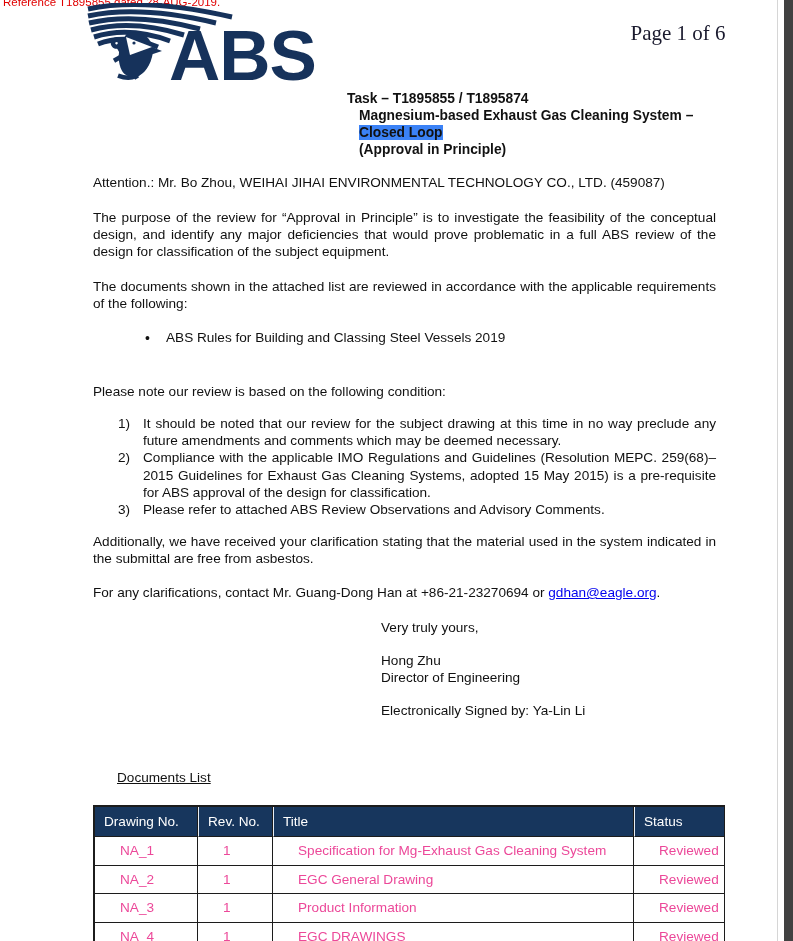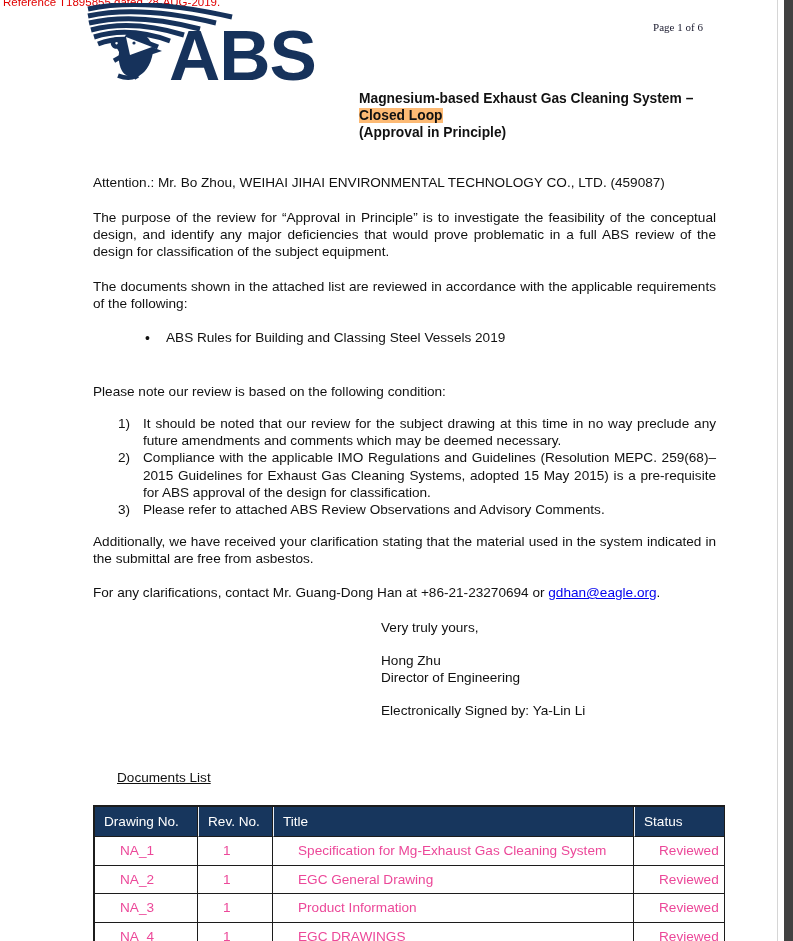--- a/index.html
+++ b/index.html
@@ -12,26 +12,26 @@
   .edge-dark { position:absolute; right:0; top:0; width:9px; height:100%; background:#414141; }
   .edge-line { position:absolute; left:777px; top:0; width:1px; height:100%; background:#d6d6d6; }
 
   .ref-note {
     position:absolute; left:3px; top:-4px; color:#e00000;
     font-size:11.5px; white-space:nowrap; z-index:1;
   }
   .logo { position:absolute; left:84px; top:3px; width:235px; height:82px; z-index:2; }
   .page-num {
     position:absolute; left:623px; top:21px; width:110px; text-align:center;
-    font-family:"Liberation Serif","DejaVu Serif",serif; font-size:11px; color:#1a1a2e;
+    font-family:"Liberation Serif","DejaVu Serif",serif; font-size:21px; color:#1a1a2e;
   }
 
   .task-block { position:absolute; left:347px; top:91px; font-weight:bold; font-size:13.8px; line-height:16.9px; }
   .task-block .ind { padding-left:12px; }
-  .hl { background:#fdba74; }
+  .hl { background:#3b82f6; }
 
   .blk { position:absolute; left:93px; width:623px; line-height:17.2px; }
   .just { text-align:justify; }
 
   ul.bullets { margin:0; padding:0 0 0 73px; list-style:none; line-height:18px; }
   ul.bullets li { position:relative; }
   ul.bullets li::before { content:"•"; position:absolute; left:-21px; font-size:14px; }
 
   ol.conds { margin:0 0 0 50px; padding:0; list-style:none; counter-reset:cnd; text-align:justify; }
   ol.conds li { position:relative; counter-increment:cnd; }
@@ -84,20 +84,21 @@
       <polygon points="42,34 68,44 46,52" fill="#ffffff"></polygon>
       <polygon points="68,44 78,48 66,52" fill="#16325b"></polygon>
       <circle cx="50" cy="40" r="1.6" fill="#16325b"></circle>
       <text x="85" y="77" font-size="71" font-weight="bold" letter-spacing="-1" fill="#16325b" font-family="Liberation Sans, DejaVu Sans, sans-serif">ABS</text>
     </svg>
   </div>
 
   <div class="page-num">Page 1 of 6</div>
 
   <div class="task-block">
+    <div>Task – T1895855 / T1895874</div>
     <div class="ind"><span>Magnesium-based Exhaust Gas Cleaning System –</span></div>
     <div class="ind"><span class="hl">Closed Loop</span></div>
     <div class="ind">(Approval in Principle)</div>
   </div>
 
   <div class="blk" style="top:174px;">Attention.: Mr. Bo Zhou, WEIHAI JIHAI ENVIRONMENTAL TECHNOLOGY CO., LTD. (459087)</div>
 
   <div class="blk just" style="top:209px;">The purpose of the review for “Approval in Principle” is to investigate the feasibility of the conceptual design, and identify any major deficiencies that would prove problematic in a full ABS review of the design for classification of the subject equipment.</div>
 
   <div class="blk just" style="top:278px;">The documents shown in the attached list are reviewed in accordance with the applicable requirements of the following:</div>

